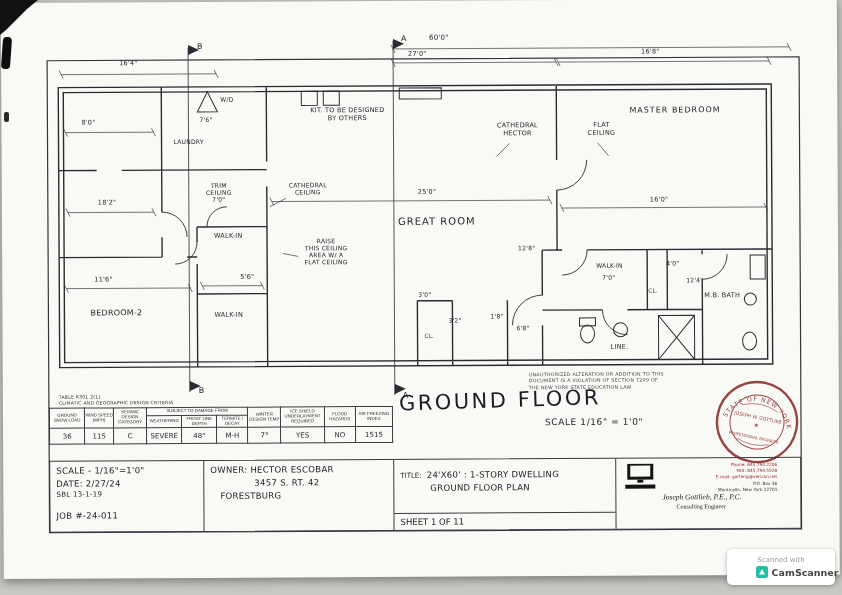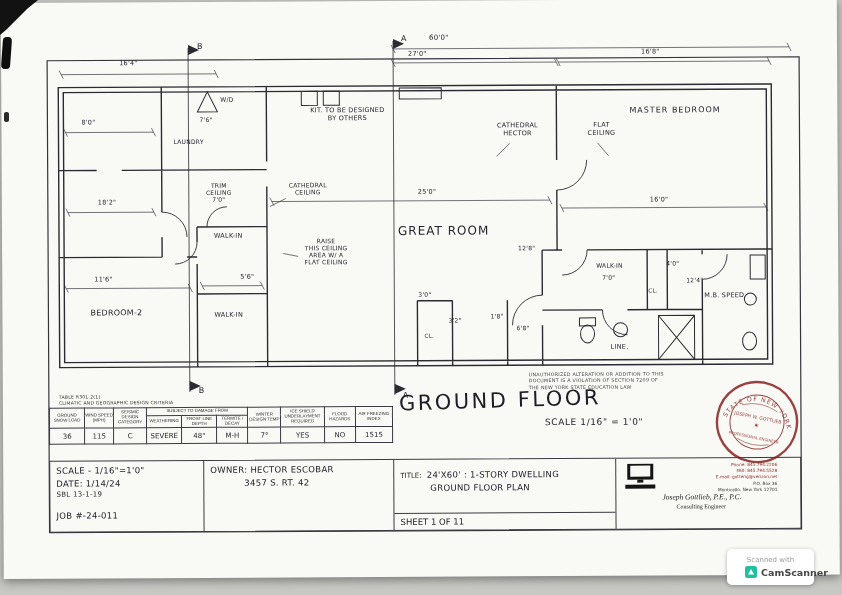--- a/index.html
+++ b/index.html
@@ -32,21 +32,21 @@
   .prt{font-size:7px;color:#222;}
   .sheet-row{border-top:1.2px solid #3a3a42;padding:3px 6px;font-size:8.5px;color:#20202c;}
   .eng-name{position:absolute;left:46px;top:34px;font-family:"Liberation Serif",serif;
             font-size:7.5px;font-style:italic;color:#161616;}
   .eng-role{position:absolute;left:60px;top:45px;font-family:"Liberation Serif",serif;
             font-size:6px;color:#161616;}
   .contact{position:absolute;right:5px;top:4px;text-align:right;font-size:4.3px;line-height:1.45;}
   .contact .red{color:#8b2a2a;}
   .contact .addr{color:#333;}
   
-  .cs{position:absolute;left:727px;top:549px;width:87px;height:36px;background:#fff;border-radius:5px;
+  .cs{position:absolute;left:727px;top:549px;width:108px;height:36px;background:#fff;border-radius:5px;
       box-shadow:0 1px 4px rgba(0,0,0,.3);display:flex;flex-direction:column;align-items:center;
       justify-content:center;gap:2px;}
   .cs .l1{font-size:7px;color:#9a9a9a;}
   .cs .l2{display:flex;align-items:center;gap:4px;font-size:9.5px;font-weight:bold;color:#474747;padding-left:32px;}
 </style>
 </head>
 <body>
 
 <div class="stage">
   <div class="paper">
@@ -169,32 +169,32 @@
     <div class="lbl ctr" style="left:486px;top:122px;font-size:6.5px;width:60px">CATHEDRAL
 HECTOR</div>
     <div class="lbl ctr" style="left:578px;top:122px;font-size:6.5px;width:44px">FLAT
 CEILING</div>
     <div class="lbl" style="left:628px;top:106px;font-size:8px;letter-spacing:1px">MASTER BEDROOM</div>
     <div class="lbl ctr" style="left:194px;top:180px;font-size:6px;width:46px">TRIM
 CEILING
 7'0"</div>
     <div class="lbl ctr" style="left:276px;top:180px;font-size:6px;width:60px">CATHEDRAL
 CEILING</div>
-    <div class="lbl" style="left:396px;top:223px;font-size:12px;letter-spacing:1px">GREAT ROOM</div>
+    <div class="lbl" style="left:396px;top:215px;font-size:10px;letter-spacing:1px">GREAT ROOM</div>
     <div class="lbl" style="left:212px;top:231px;font-size:6.5px">WALK-IN</div>
     <div class="lbl ctr" style="left:292px;top:236px;font-size:6px;width:64px">RAISE
 THIS CEILING
 AREA W/ A
 FLAT CEILING</div>
     <div class="lbl" style="left:212px;top:310px;font-size:6.5px">WALK-IN</div>
     <div class="lbl" style="left:88px;top:306px;font-size:8px">BEDROOM-2</div>
     <div class="lbl" style="left:594px;top:262px;font-size:6px">WALK-IN</div>
     <div class="lbl" style="left:646px;top:288px;font-size:5.5px">CL.</div>
     <div class="lbl" style="left:422px;top:332px;font-size:5.5px">CL.</div>
-    <div class="lbl" style="left:702px;top:293px;font-size:6.5px">M.B. SPEED</div>
+    <div class="lbl" style="left:702px;top:293px;font-size:6.5px">M.B. BATH</div>
     <div class="lbl" style="left:608px;top:344px;font-size:6.5px">LINE.</div>
 
     <div class="lbl headline" style="left:396px;top:388px">GROUND FLOOR</div>
     <div class="lbl scalenote" style="left:542px;top:417px">SCALE 1/16" = 1'0"</div>
     <div class="lbl altnote" style="left:526px;top:372px;width:138px">UNAUTHORIZED ALTERATION OR ADDITION TO THIS
 DOCUMENT IS A VIOLATION OF SECTION 7209 OF
 THE NEW YORK STATE EDUCATION LAW</div>
 
     <div class="tbl-wrap">
       <div class="cap">TABLE R301.2(1)</div>
@@ -240,27 +240,28 @@
           <td>NO</td>
           <td>1515</td>
         </tr>
       </tbody>
         </table>
     </div>
 
     <div class="tb">
       <div class="cell" style="width:154px">
         <div class="hw">SCALE - 1/16"=1'0"</div>
-        <div class="hw">DATE: 1/14/24</div>
+        <div class="hw">DATE: 2/27/24</div>
         <div class="hw sm">SBL 13-1-19</div>
         <div class="hw" style="margin-top:10px">JOB #-24-011</div>
       </div>
       <div class="cell" style="width:190px">
         <div class="hw">OWNER: HECTOR ESCOBAR</div>
-        <div class="hw" style="margin-left:34px">3457 S. RT. 42</div>
+        <div class="hw" style="margin-left:44px">3457 S. RT. 42</div>
+        <div class="hw" style="margin-left:10px">FORESTBURG</div>
       </div>
       <div class="cell" style="width:222px;display:flex;flex-direction:column;padding:0">
         <div style="flex:1;padding:3px 6px">
           <span class="prt">TITLE:</span>
           <span class="hw">24'X60' : 1-STORY DWELLING</span>
           <div class="hw" style="margin-left:30px">GROUND FLOOR PLAN</div>
         </div>
         <div class="sheet-row">SHEET 1 OF 11</div>
       </div>
       <div class="cell" style="width:166px;border-right:none">

